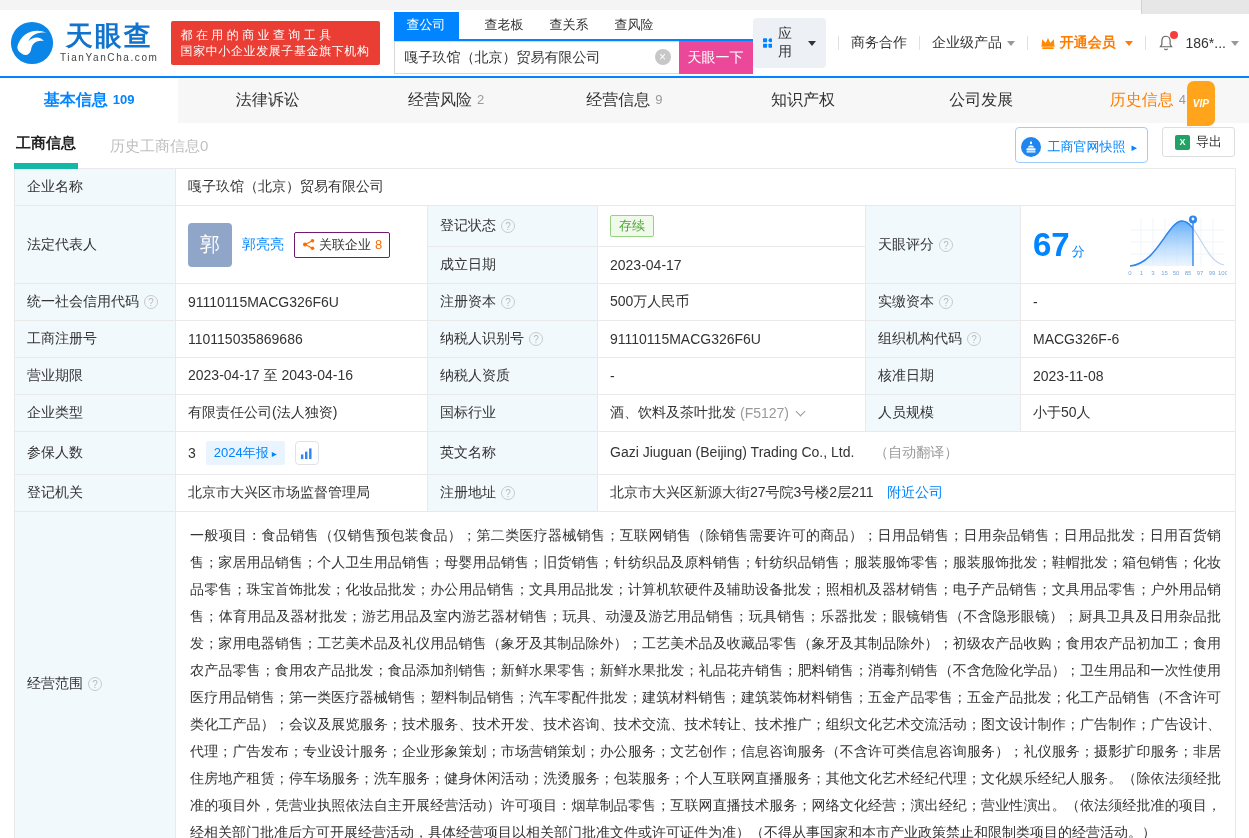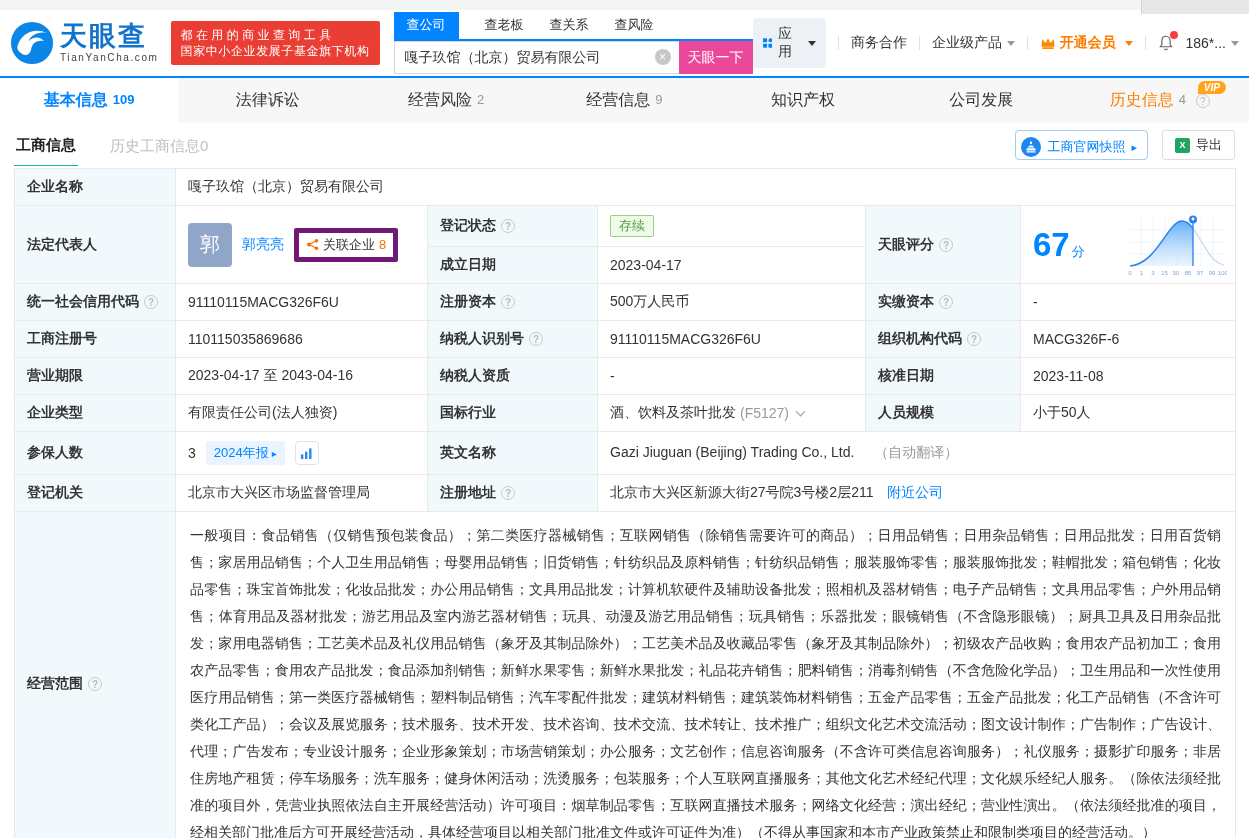--- a/index.html
+++ b/index.html
@@ -8,21 +8,21 @@
 
   
   .topstrip { position:relative; height:10px; background:#f4f4f4; }
   .topstrip-right { position:absolute; right:0; top:0; width:108px; height:14px;
     background:#e7e7e7; border-left:1px solid #d2d2d2; }
 
   
   .hdr { height:66px; display:flex; align-items:center; padding:0 10px; background:#fff; }
   .logo { display:flex; align-items:center; cursor:pointer; }
   .logo-icon { width:44px; height:44px; display:block; }
-  .logo-text { margin-left:6px; display:flex; flex-direction:column; line-height:1; }
+  .logo-text { margin-left:6px; display:flex; flex-direction:column; line-height:1;align-items:center; }
   .logo-title { font-size:27px; font-weight:900; color:#1273cc; letter-spacing:2px; }
   .logo-sub { font-size:10px; color:#444; letter-spacing:1.6px; margin-top:3px; }
 
   .promo { margin-left:12px; background:#ea3d33; color:#fff; padding:6px 10px;
     font-size:12px; line-height:16px; border-radius:2px; white-space:nowrap; }
   .promo-l1 { letter-spacing:3.4px; }
   .promo-l2 { letter-spacing:0.6px; }
 
   .search { margin-left:14px; width:394px; }
   .search-tabs { display:flex; gap:26px; border-bottom:2px solid #0084ff; font-size:13px; }
@@ -55,61 +55,61 @@
 
   
   .tabbar { display:flex; background:#f7f7f7; border-top:2px solid #0084ff; height:47px; }
   .tab { flex:1; display:flex; align-items:center; justify-content:center; gap:5px;
     font-size:16px; color:#333; cursor:pointer; position:relative; }
   .tab-count { font-size:13px; color:#999; position:relative; top:-1px; }
   .tab-count:empty { display:none; }
   .tab.active { background:#fff; color:#0084ff; font-weight:bold; }
   .tab.active .tab-count { color:#0084ff; font-weight:bold; }
   .tab.vip-tab { color:#ff8000; }
-  .vip-badge { position:absolute; top:3px; right:23px; background:#ffa41b; color:#fff;
-    font-size:10px; font-weight:bold; font-style:italic; padding:1px 6px;
+  .vip-badge { position:absolute; top:3px; right:34px; background:#ffa41b; color:#fff;
+    font-size:10px; font-weight:bold; font-style:italic; padding:17px 6px;
     border-radius:7px 7px 7px 0; }
   .help { display:inline-block; width:14px; height:14px; border:1px solid #c9c9c9;
     color:#b9b9b9; border-radius:50%; font-size:10px; line-height:13px; text-align:center;
     margin-left:5px; cursor:pointer; flex:none; }
 
   
   .subnav { display:flex; align-items:center; height:44px; padding:0 14px;
     background:#fff; }
   .subtab { font-size:15px; color:#bfbfbf; cursor:pointer; padding:12px 2px 10px; }
   .subtab + .subtab { margin-left:30px; }
-  .subtab.active { color:#222; font-weight:bold; border-bottom:1px solid #14b8a6; }
+  .subtab.active { color:#222; font-weight:bold; border-bottom:6px solid #14b8a6; }
   .subnav-actions { margin-left:auto; display:flex; gap:14px; }
-  .snapshot-btn { display:flex; align-items:center; gap:6px; height:30px;
+  .snapshot-btn { display:flex; align-items:center; gap:6px; height:36px;
     border:1px solid #9fccfb; border-radius:4px; background:#fff; color:#0084ff;
     font-size:13px; padding:4px 10px 0 5px; cursor:pointer;
     font-family:"Liberation Sans","DejaVu Sans",sans-serif; }
   .snapshot-btn .play { font-size:11px; }
   .export-btn { display:flex; align-items:center; gap:6px; height:30px;
     border:1px solid #ddd; border-radius:3px; background:#fff; color:#333;
     font-size:13px; padding:0 12px; cursor:pointer;
     font-family:"Liberation Sans","DejaVu Sans",sans-serif; }
   .excel-icon { width:15px; height:15px; background:#21a366; color:#fff; font-size:9px;
     font-weight:bold; line-height:15px; text-align:center; border-radius:2px; }
 
   
   .info-table { width:1221px; margin:1px 14px 0; border-collapse:collapse;
     table-layout:fixed; }
   .info-table td { border:1px solid #e9e9e9; padding:9px 12px; font-size:14px;
     color:#333; vertical-align:middle; word-break:break-all; }
-  .info-table td.lbl { background:#f2f9fc;font-weight:bold; }
+  .info-table td.lbl { background:#f2f9fc; }
   .lbl-inner { display:flex; align-items:center; }
   .link { color:#0084ff; text-decoration:none; cursor:pointer; }
   .gray-note { color:#999; }
 
   .rep { display:flex; align-items:center; gap:10px; }
   .avatar { width:44px; height:44px; background:#8fa6c9; color:#fff; font-size:20px;
     display:flex; align-items:center; justify-content:center; border-radius:4px;
     cursor:pointer; flex:none; }
-  .rel-badge { display:inline-flex; align-items:center; gap:4px; border:5px solid #701a75;
+  .rel-badge { display:inline-flex; align-items:center; gap:4px; border:1px solid #701a75;
     border-radius:2px; padding:3px 7px; font-size:13px; cursor:pointer; white-space:nowrap; }
   .rel-count { color:#ff6a00; }
 
   .status-badge { display:inline-block; border:1px solid #94d47f; background:#f0faeb;
     color:#52a43c; font-size:13px; padding:1px 8px; border-radius:2px; }
 
   .score-cell { padding:4px 8px 4px 12px !important; }
   .score-wrap { display:flex; align-items:center; justify-content:space-between; }
   .score-num { color:#0084ff; white-space:nowrap; }
   .score-val { font-size:33px; font-weight:bold; }

